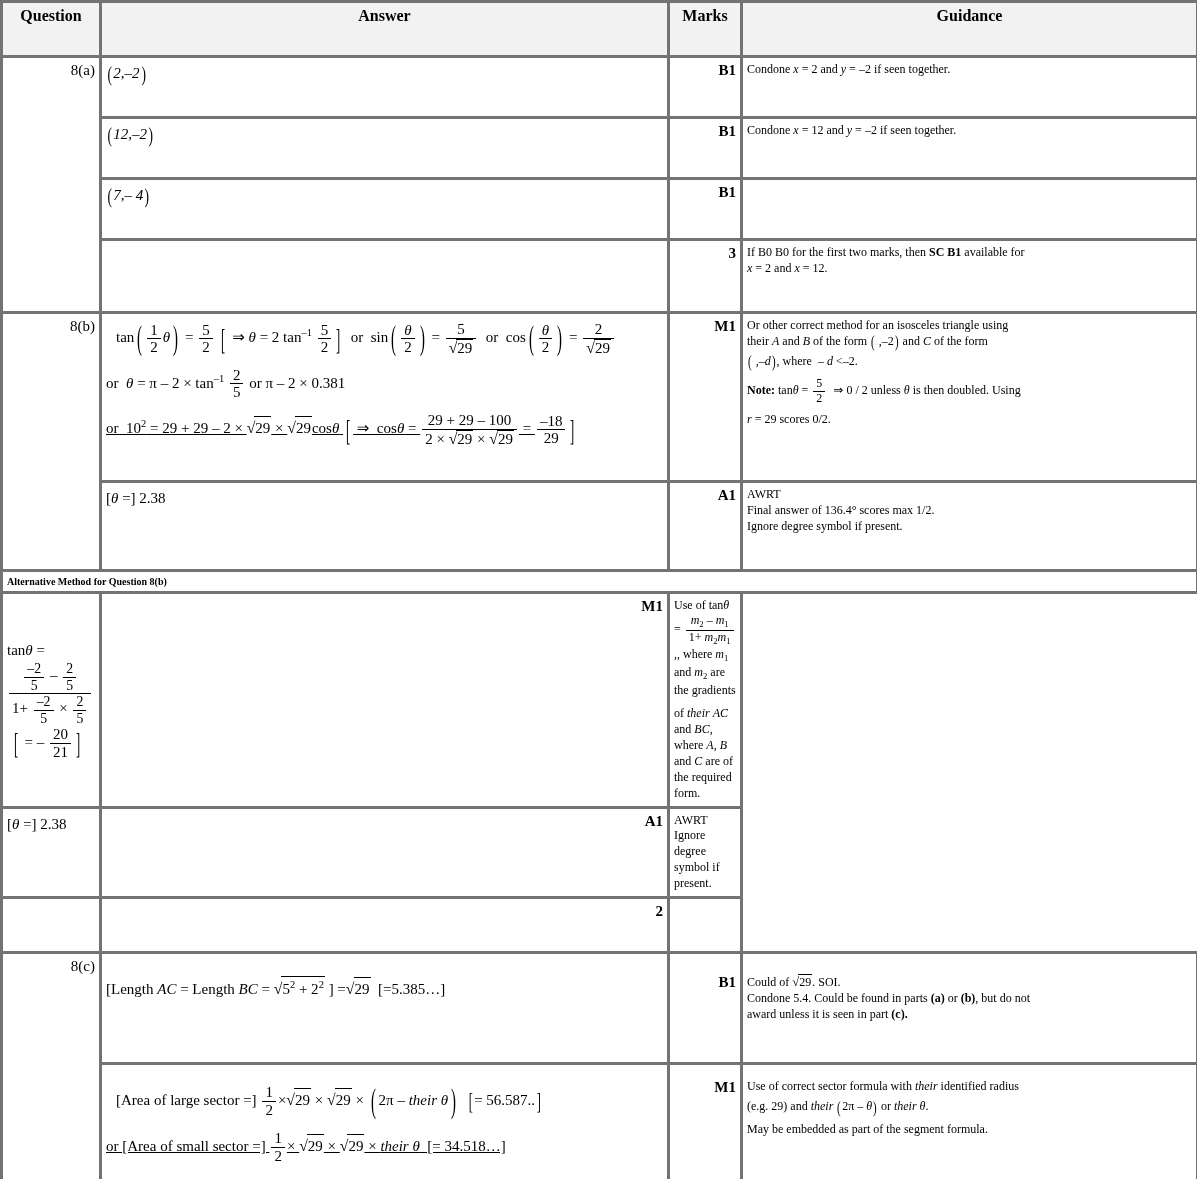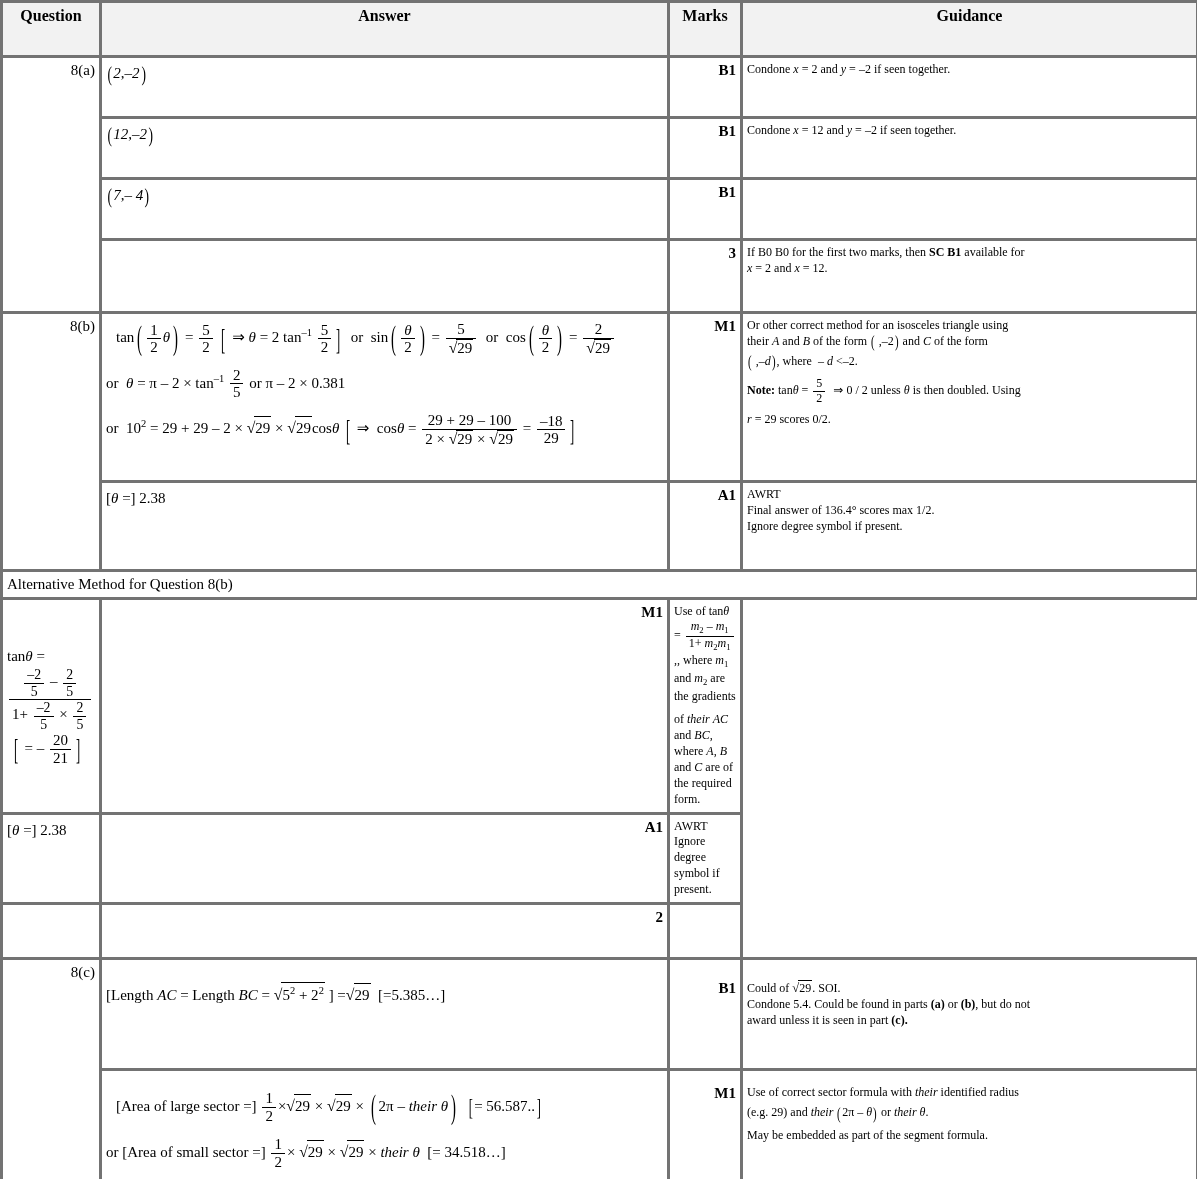--- a/index.html
+++ b/index.html
@@ -51,22 +51,22 @@
     font-size:15px;
     font-weight:bold;
   }
   td.g{
     padding:7px 8px 8px 8px;
     font-size:12px;
     line-height:1.33;
   }
   td.alt{
     padding:8px 6px 7px 10px;
-    font-size:15px;
-    font-weight:normal;
+    font-size:10px;
+    font-weight:bold;
   }
 
   
   .math{font-family:"Liberation Serif", serif;}
   .it{font-style:italic;}
   .bd{font-weight:bold;margin-top:8px;}
   .frac{
     display:inline-block;
     vertical-align:middle;
     text-align:center;
@@ -109,21 +109,21 @@
     display:inline-block;
     font-size:2.2em;
     vertical-align:middle;
     transform:scaleX(0.45);
     line-height:0.72;
   }
   sup.e{font-size:0.7em;vertical-align:super;}
   sub.e{font-size:0.72em;vertical-align:sub;}
   .ln{display:block;margin:3px 0 2px 10px;}
   .ln2{display:block;margin:10px 0 4px 0;}
-  .ln3{display:block;margin:11px 0 2px 0;}
+  .ln3{display:block;margin:11px 0 2px 0;text-decoration:underline;}
   .gl{display:block;}
   .glg{display:block;margin-top:7px;}
 </style>
 </head>
 <body>
 
 <table class="ms">
   <colgroup>
     <col class="c-q">
       <col class="c-a">

